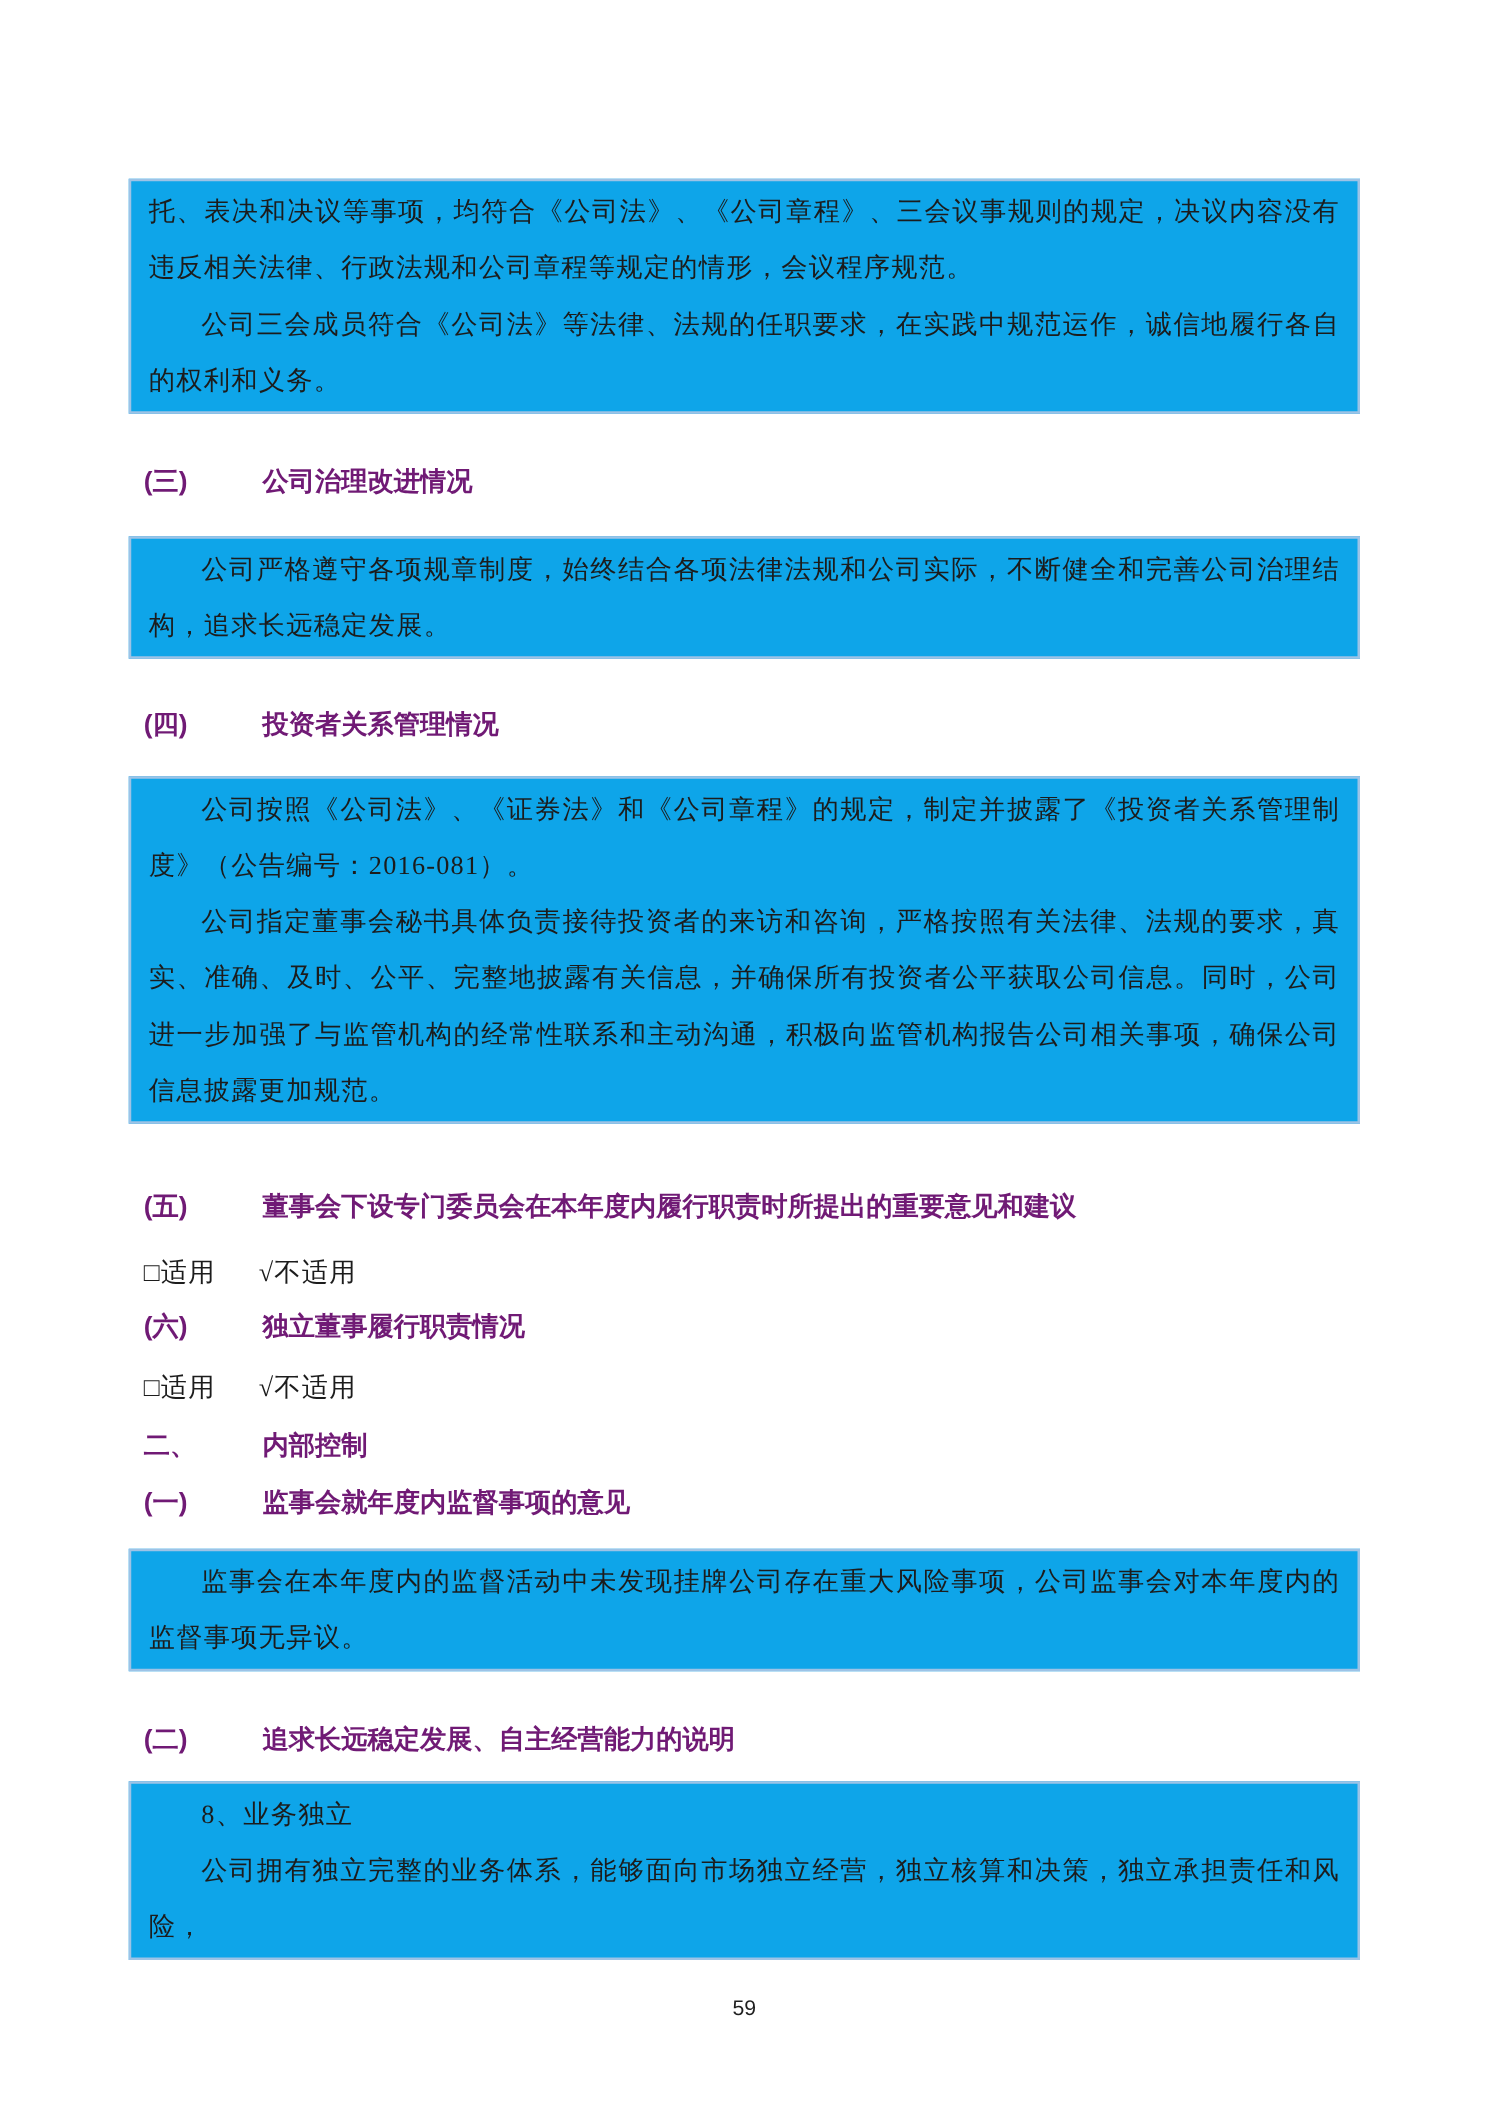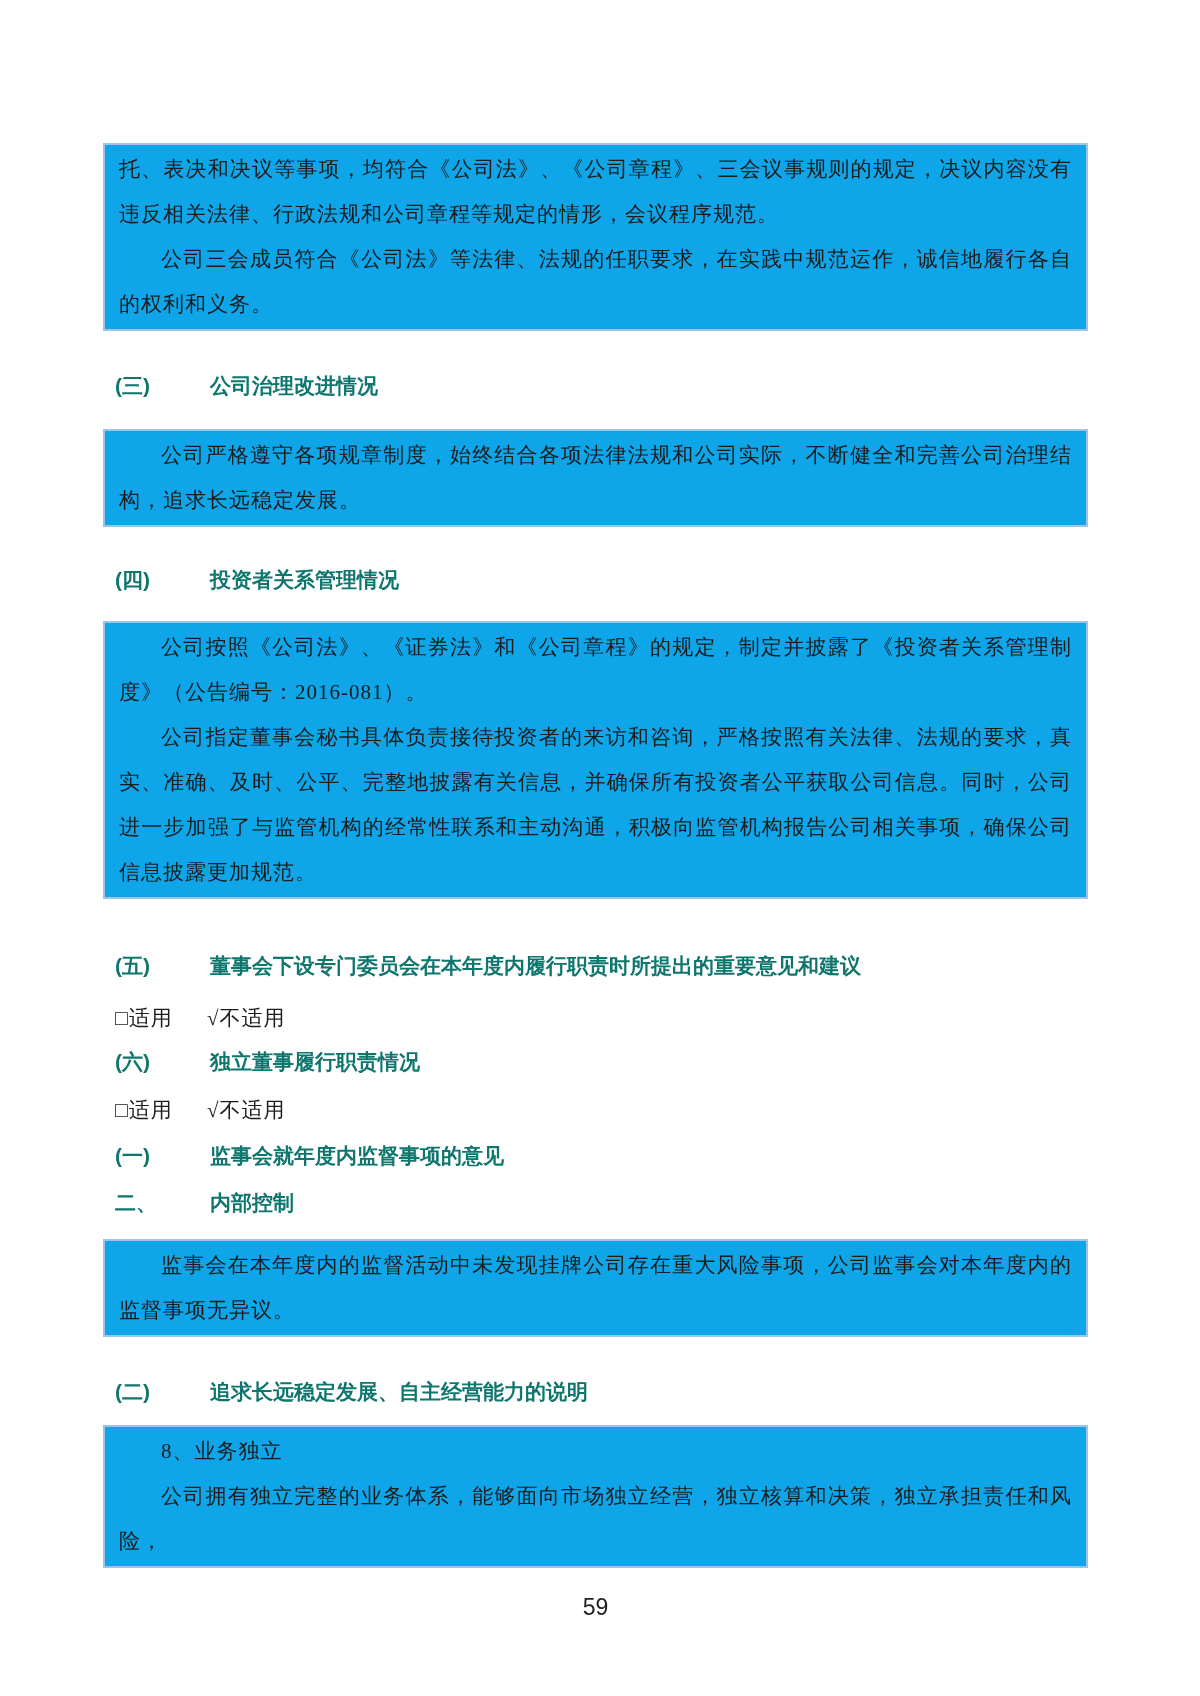--- a/index.html
+++ b/index.html
@@ -28,21 +28,21 @@
   }
   .text-box p { margin: 0; }
   .text-box p.indent { text-indent: 2em; }
 
   .heading {
     font-family: "Liberation Sans", "DejaVu Sans", sans-serif;
     font-weight: bold;
     font-size: 21px;
     line-height: 30px;
     padding-left: 12px;
-    color: #0f766e;
+    color: #701a75;
   }
   .h-num {
     display: inline-block;
     width: 95px;
   }
   .appl-row {
     font-size: 21px;
     line-height: 30px;
     padding-left: 12px;
     letter-spacing: 1px;
@@ -61,21 +61,21 @@
   .appl-6     { margin-top: 18px; }
   .h-part2    { margin-top: 17px; }
   .h-p2s1     { margin-top: 16px; }
   .box-4      { margin-top: 21px; }
   .h-p2s2     { margin-top: 40px; }
   .box-5      { margin-top: 18px; }
 
   .footer {
     margin-top: 28px;
     text-align: center;
-    font-size: 23px;
+    font-size: 17px;
     line-height: 22px;
     color: #1f1f1f;
     font-family: "Liberation Sans", "DejaVu Sans", sans-serif;
   }
 </style>
 </head>
 <body>
 
 <div class="page">
 
@@ -112,26 +112,26 @@
 
   <div class="heading h-sec6">
     <span class="h-num">(六)</span><span>独立董事履行职责情况</span>
   </div>
 
   <div class="appl-row appl-6">
     <span class="appl-no">□适用</span>
     <span class="appl-yes">√不适用</span>
   </div>
 
+  <div class="heading h-part2">
+    <span class="h-num">二、</span><span>内部控制</span>
+  </div>
+
   <div class="heading h-p2s1">
     <span class="h-num">(一)</span><span>监事会就年度内监督事项的意见</span>
-  </div>
-
-  <div class="heading h-part2">
-    <span class="h-num">二、</span><span>内部控制</span>
   </div>
 
   <div class="text-box box-4">
     <p class="indent">监事会在本年度内的监督活动中未发现挂牌公司存在重大风险事项，公司监事会对本年度内的监督事项无异议。</p>
   </div>
 
   <div class="heading h-p2s2">
     <span class="h-num">(二)</span><span>追求长远稳定发展、自主经营能力的说明</span>
   </div>
 

